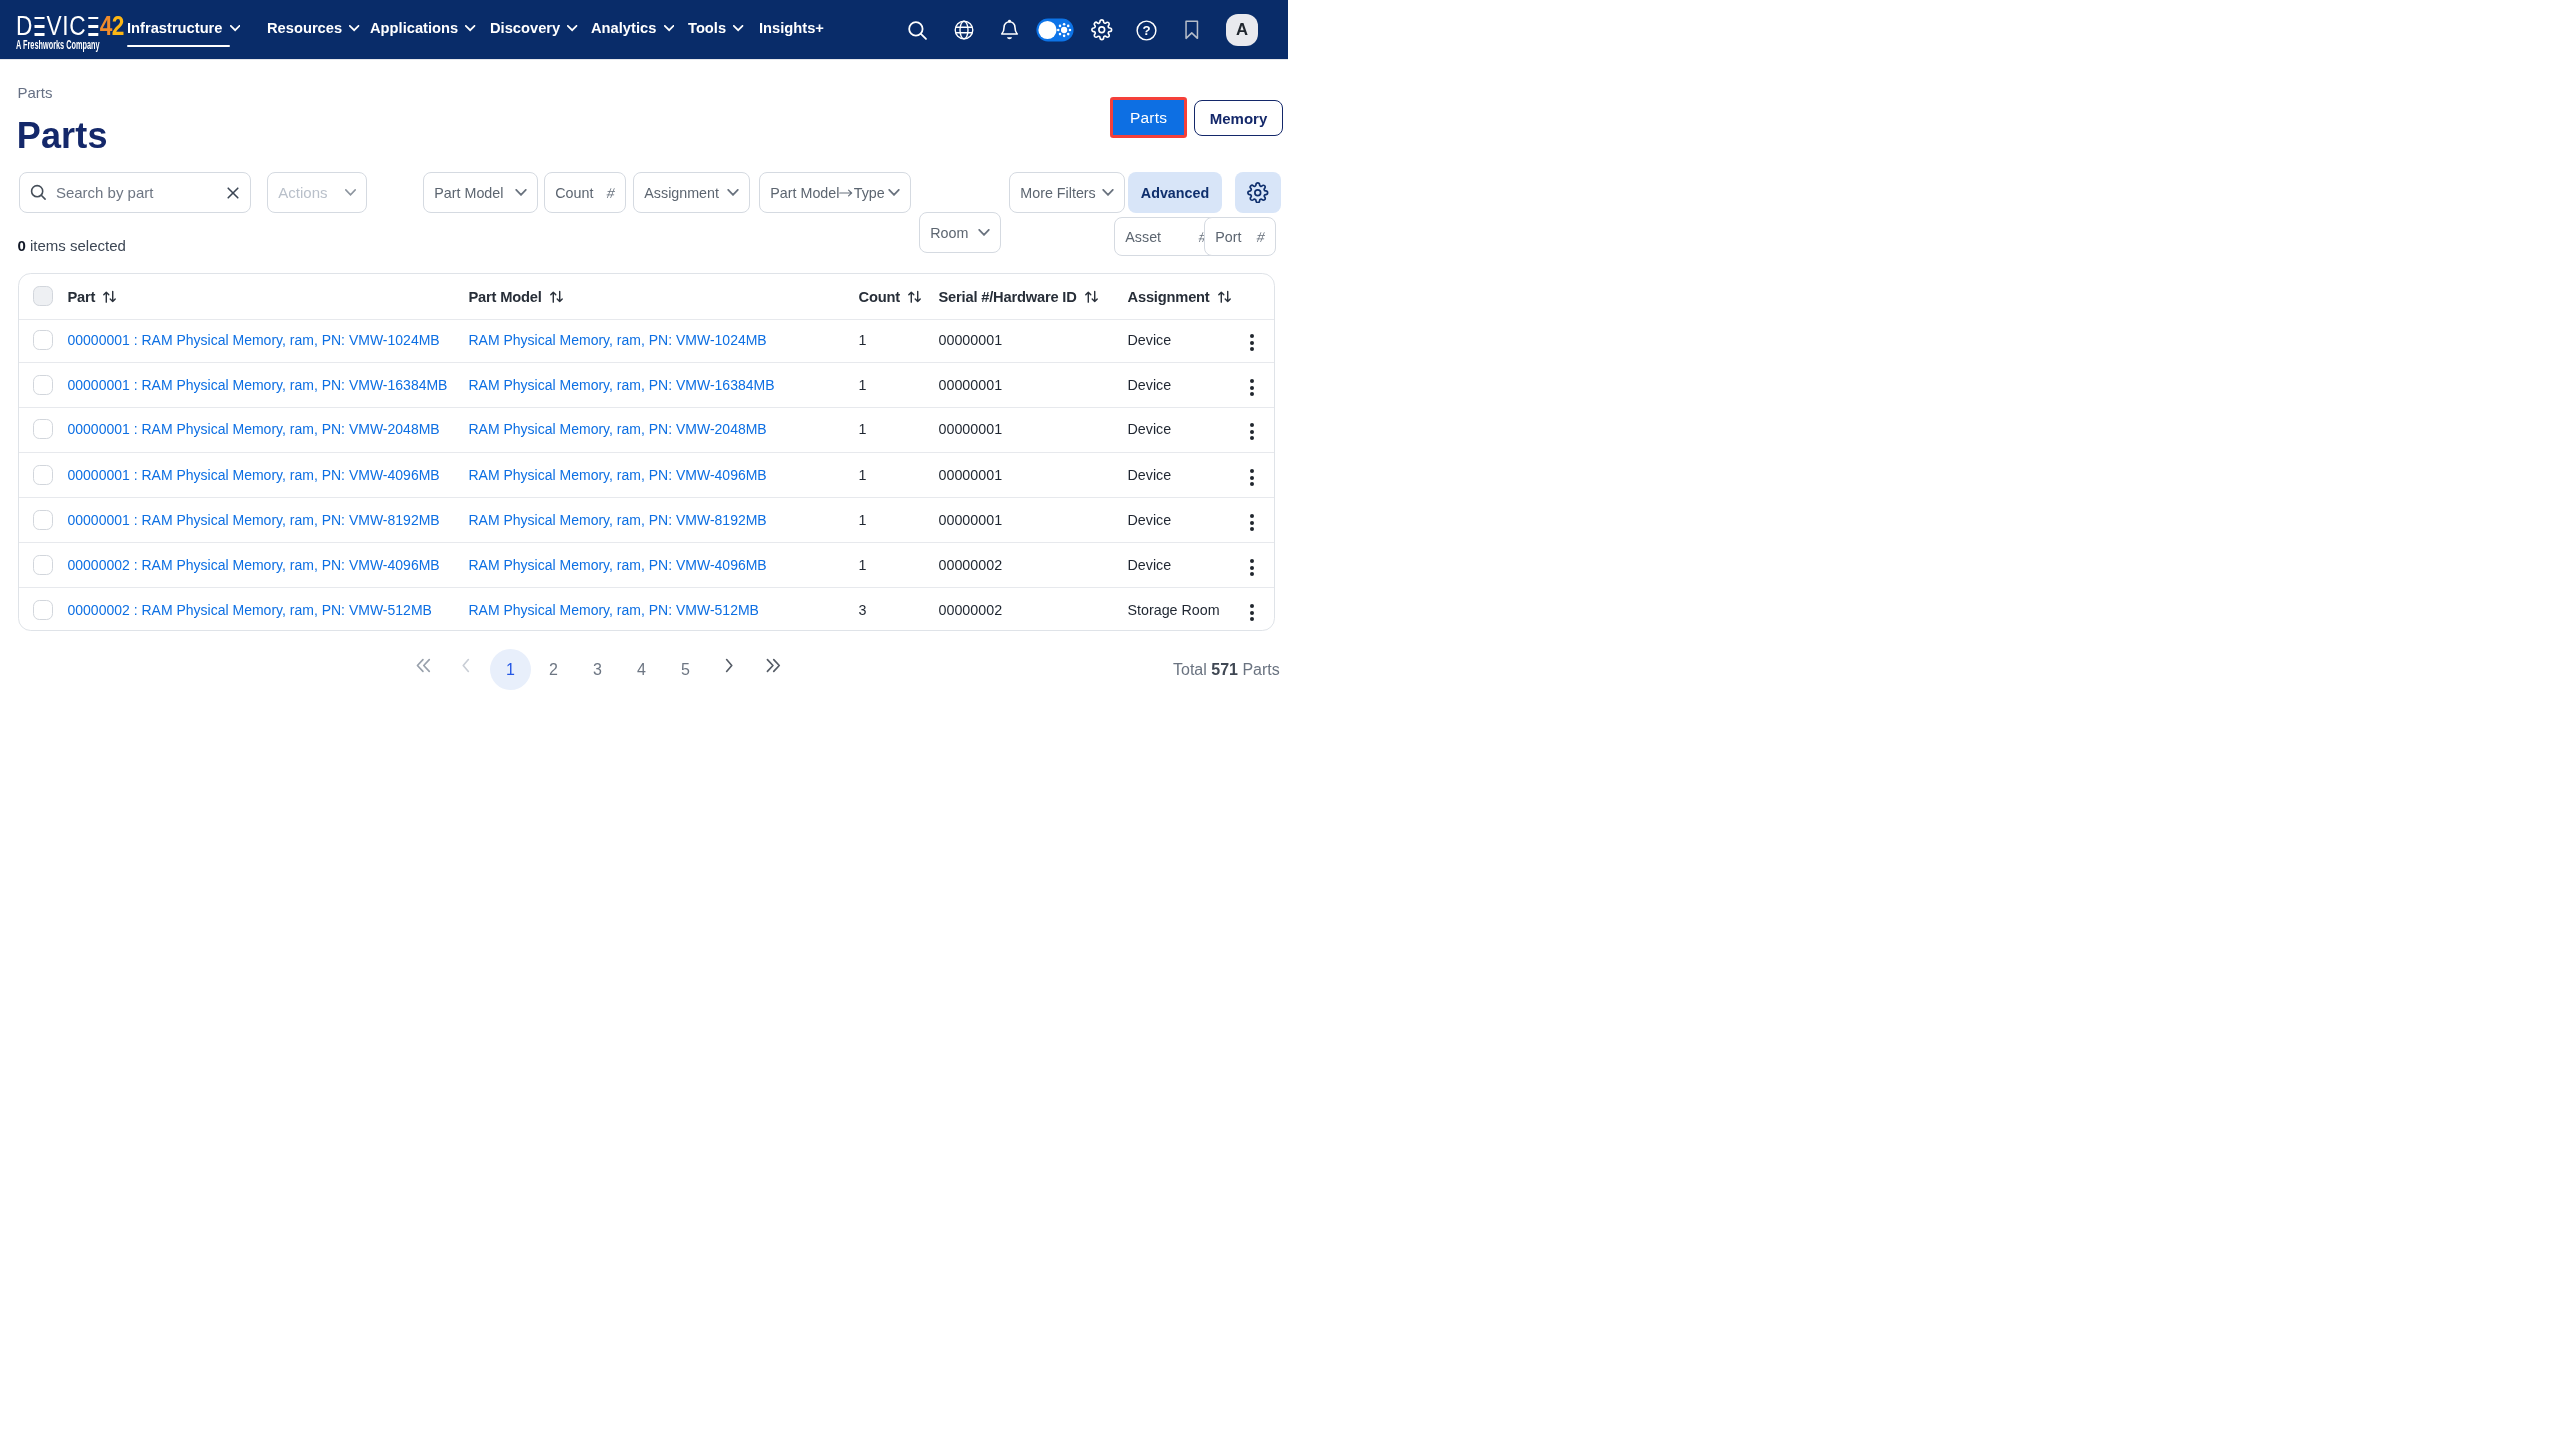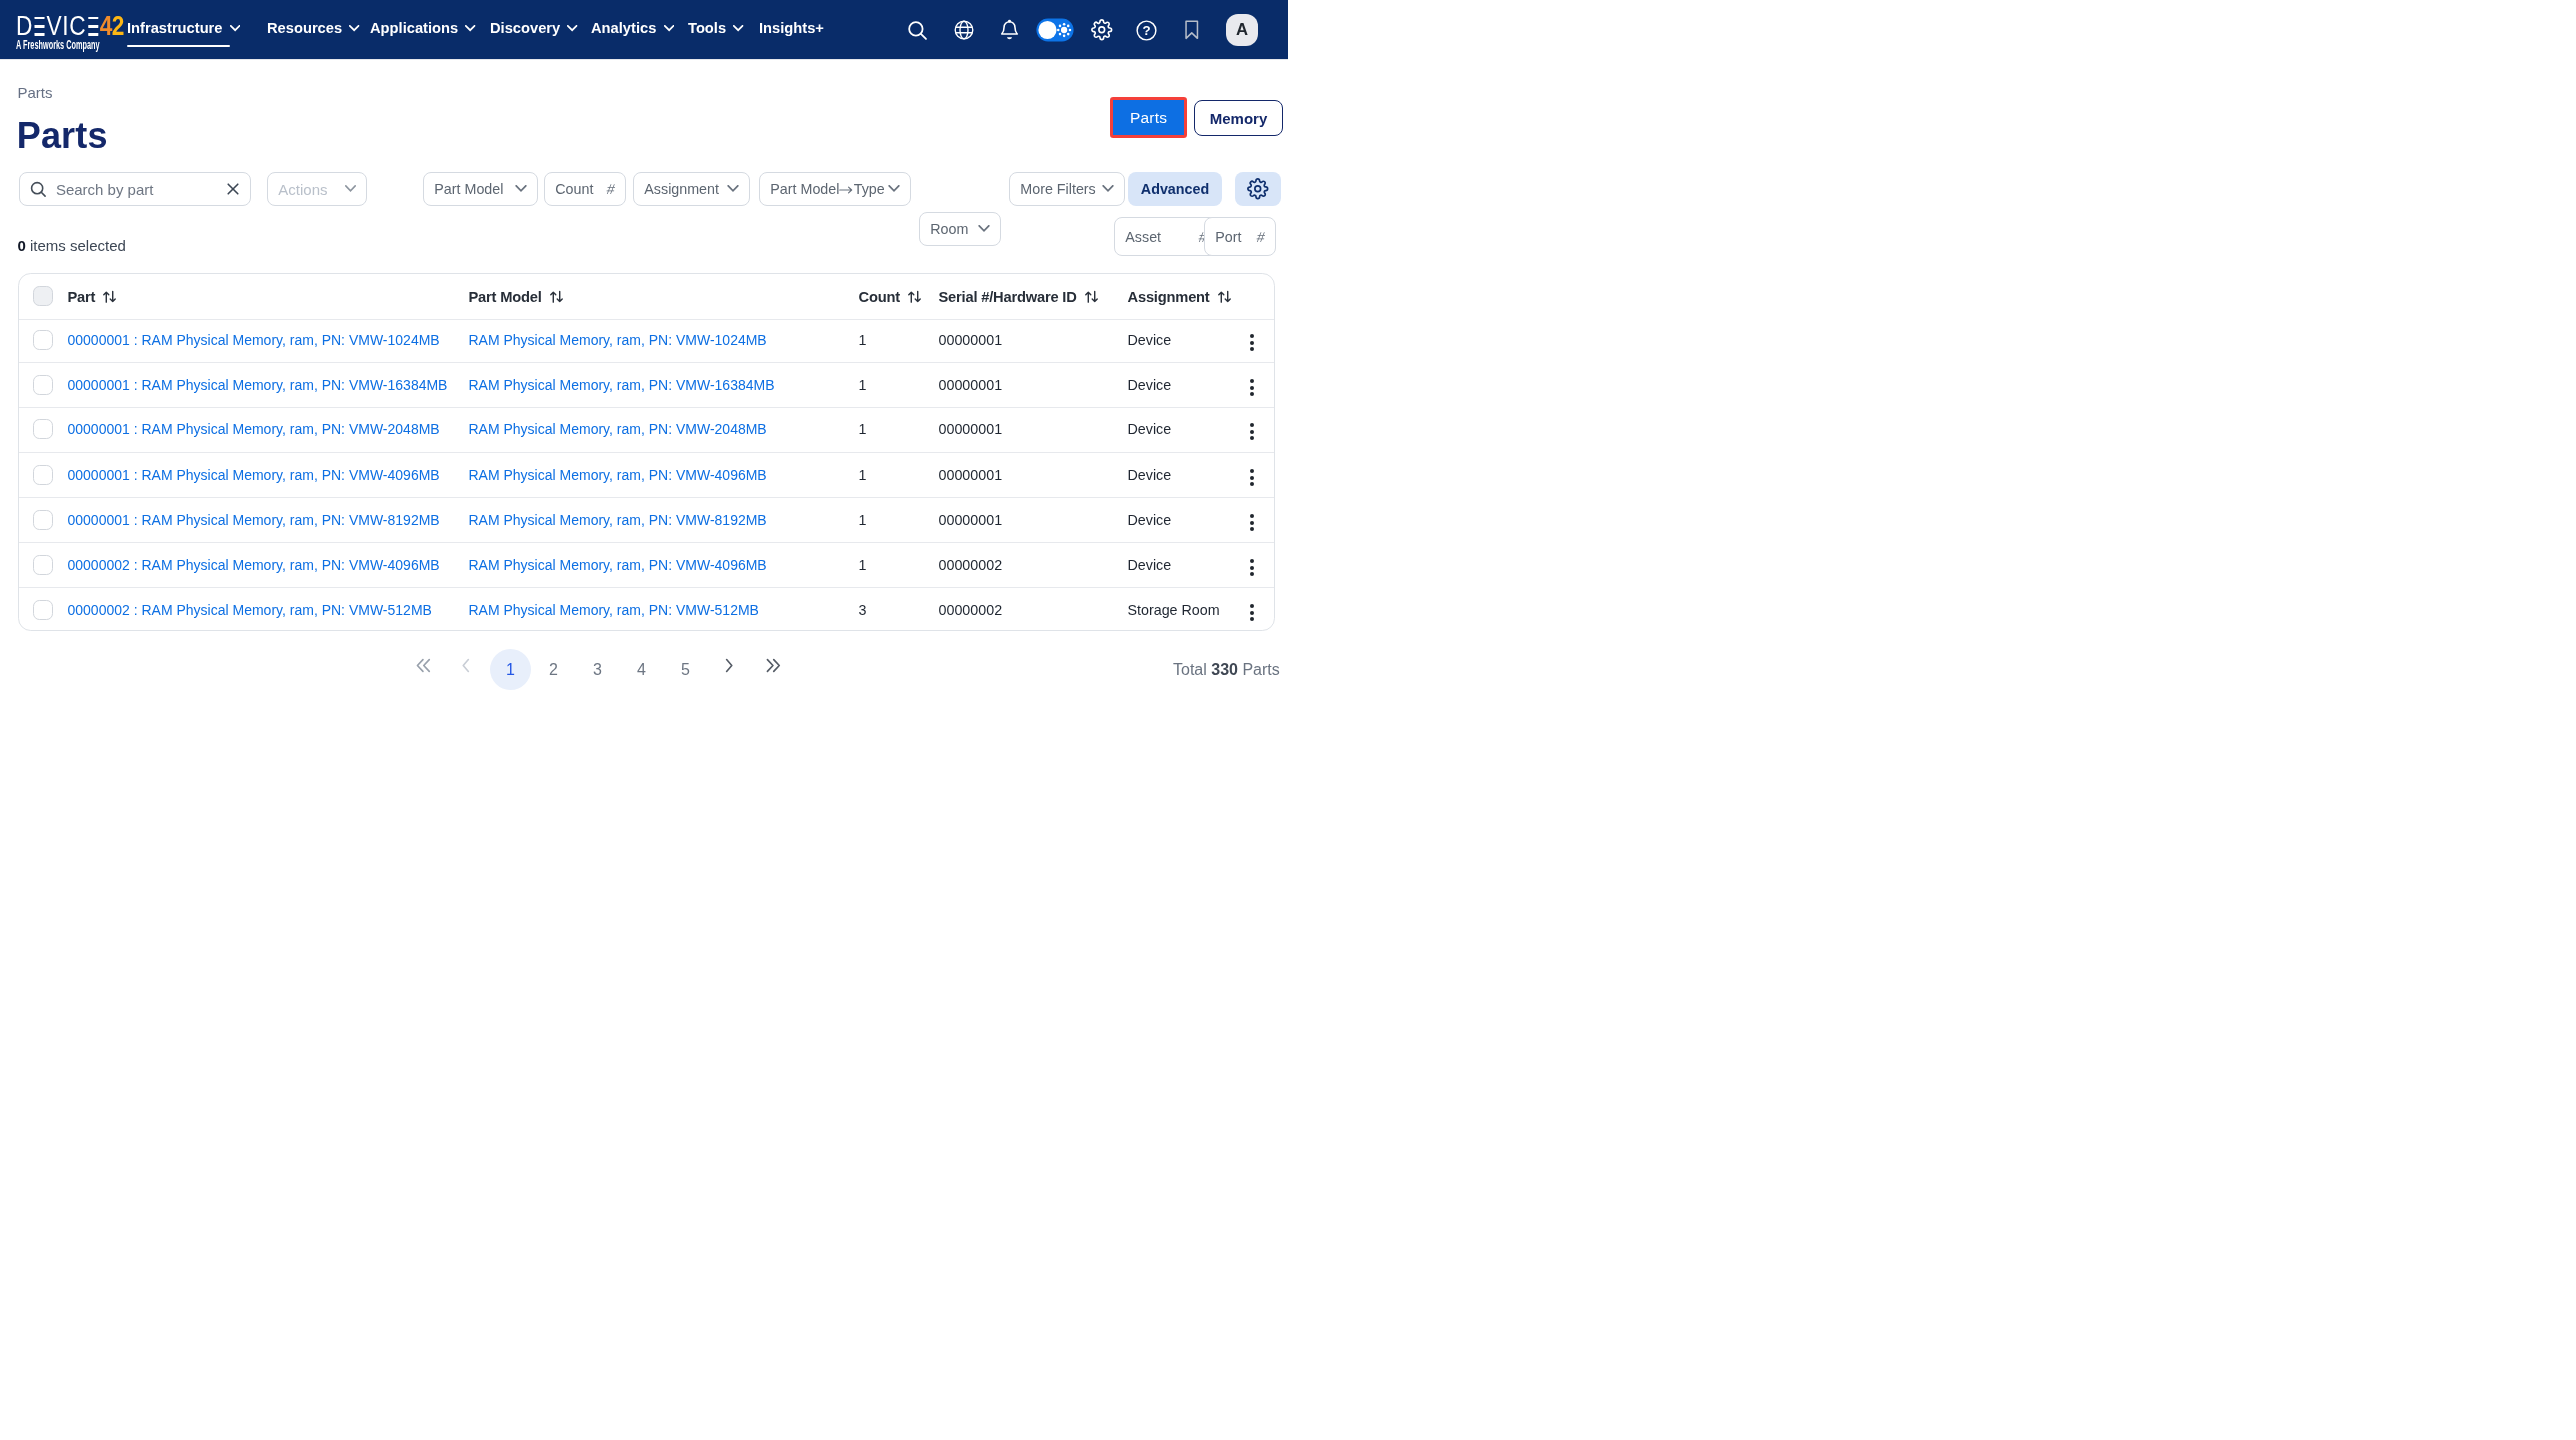--- a/index.html
+++ b/index.html
@@ -16,21 +16,21 @@
 .lg4 { color:#ef8b2b; letter-spacing:-0.8px; font-size:27px; font-weight:700; line-height:19px; display:block; margin-top:0.4px; }
 .lg2 { color:#fdb714; letter-spacing:-0.8px; font-size:27px; font-weight:700; line-height:19px; display:block; margin-top:0.4px; }
 .ebars i { display:block; height:2.7px; background:#fff; border-radius:0.4px; }
 
 #crumb { position:absolute; left:17.5px; top:84px; font-size:15px; color:#667084; }
 #h1 { position:absolute; left:16.7px; top:115px; font-size:36px; font-weight:800; color:#14286a; letter-spacing:0.2px; }
 #createwrap { position:absolute; left:1110px; top:97px; width:77px; height:41px; border:3.2px solid #f4403a; border-radius:3.2px; background:#0d6fe3; display:flex; align-items:center; justify-content:center; }
 #createwrap span { color:#fff; font-size:15.5px; font-weight:400; letter-spacing:0.2px; }
 #report { position:absolute; left:1194px; top:100px; width:89px; height:36px; border:1.6px solid #14286a; border-radius:8px; background:#fff; display:flex; align-items:center; justify-content:center; color:#14286a; font-size:15px; font-weight:700; }
 
-.chip { position:absolute; top:172px; height:34px; border:0.8px solid #d5dae1; border-radius:8px; background:#fff; display:flex; align-items:center; justify-content:space-between; font-size:14.3px; color:#5c6570; padding:0 10.3px; white-space:nowrap; }
+.chip { position:absolute; top:172px; height:41px; border:0.8px solid #d5dae1; border-radius:8px; background:#fff; display:flex; align-items:center; justify-content:space-between; font-size:14.3px; color:#5c6570; padding:0 10.3px; white-space:nowrap; }
 .chev { flex:0 0 auto; }
 
 #card { position:absolute; left:17.5px; top:273px; width:1257px; height:358px; border:0.8px solid #dfe3e8; border-radius:12.7px; background:#fff; }
 .cb { position:absolute; left:14.3px; width:20px; height:20px; border:1.6px solid #d2d6dc; border-radius:6.4px; background:#fff; }
 .hdr { position:absolute; top:0; height:45px; display:flex; align-items:center; gap:7.2px; font-size:14.7px; font-weight:700; color:#272e38; letter-spacing:-0.2px; }
 .rowline { position:absolute; left:0; width:1255px; height:0.8px; background:#e7e9ed; }
 .cell { position:absolute; font-size:14.3px; color:#1f2631; display:flex; align-items:center; height:0; }
 .cell.link { color:#0d6fe3; font-size:14px; }
 .kebab { position:absolute; left:1231px; width:4px; }
 .kebab i { display:block; width:4px; height:4px; border-radius:50%; background:#20262e; margin:2.4px 0; }
@@ -333,14 +333,14 @@
     <g transform="scale(-1,1) translate(-10,0)" stroke="#555c66" stroke-width="2.1" fill="none" stroke-linecap="round" stroke-linejoin="round">
       <path d="M8 2L1.5 9.5L8 17"></path>
     </g>
   </svg>
 <svg class="parrow" style="left:765px;" width="16.7" height="15" viewBox="0 0 21 19">
     <g transform="scale(-1,1) translate(-21,0)" stroke="#555c66" stroke-width="2.1" fill="none" stroke-linecap="round" stroke-linejoin="round">
       <path d="M10 2L3 9.5L10 17"></path>
       <path d="M18 2l-7 7.5L18 17"></path>
     </g>
   </svg>
-<div id="total">Total <b>330</b> Parts</div>
+<div id="total">Total <b>571</b> Parts</div>
 
 
 </body></html>

